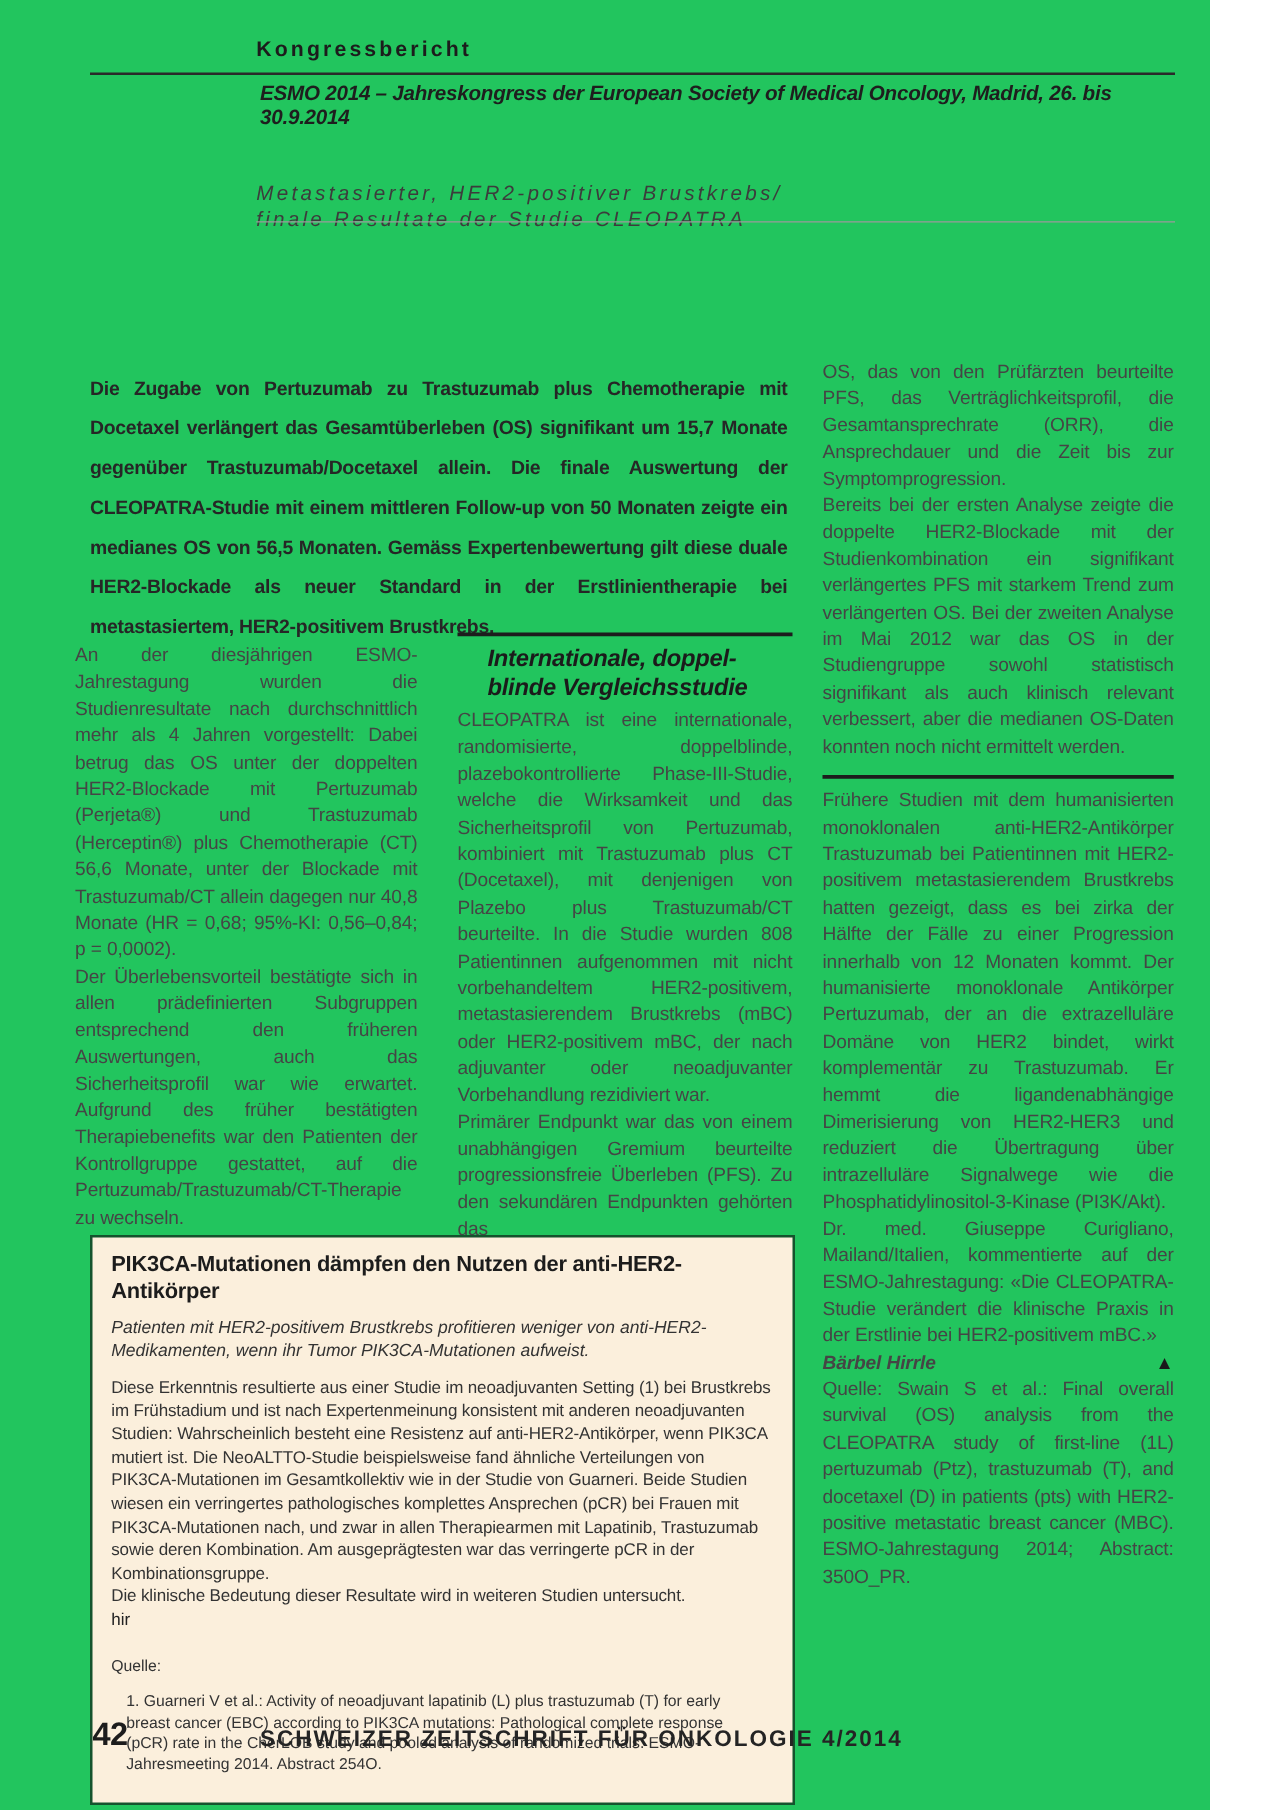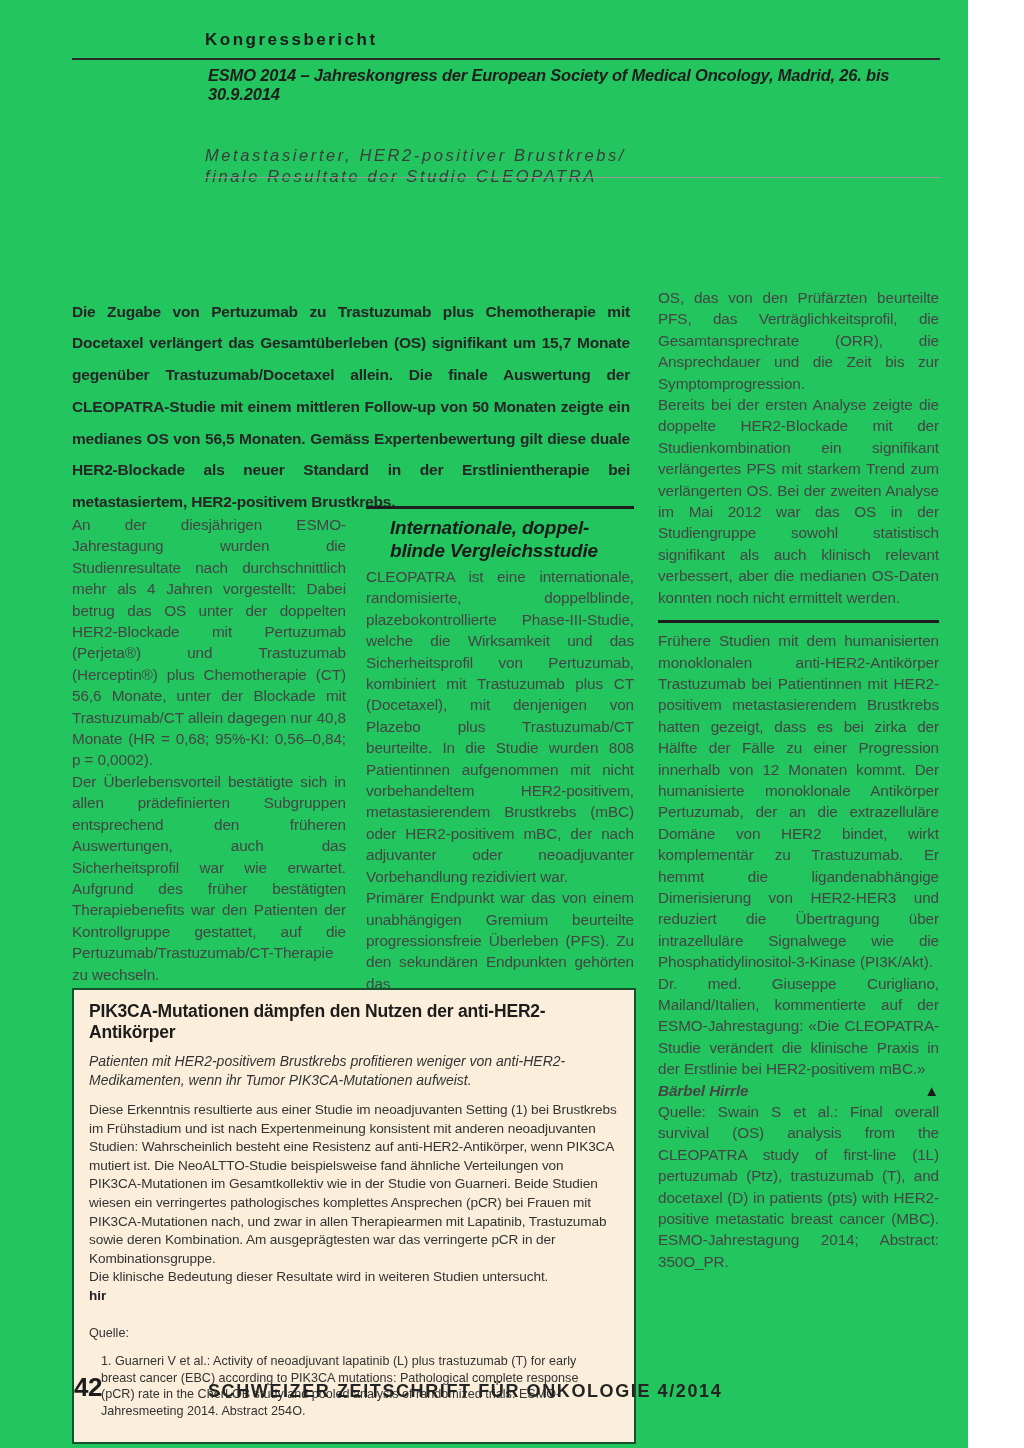--- a/index.html
+++ b/index.html
@@ -46,21 +46,21 @@
   .lead{
     position:absolute;left:72px;top:280px;width:558px;
     font-size:15.5px;font-weight:700;letter-spacing:-0.2px;
     line-height:31.8px;text-align:justify;color:#262626;
   }
   
   .bodytext p{
     margin:0;font-size:15.3px;line-height:21.4px;
     text-align:justify;color:#454545;letter-spacing:-0.1px;
   }
-  .col-left{position:absolute;left:72px;top:514px;width:274px;}
+  .col-left{position:absolute;left:60px;top:514px;width:274px;}
   .col-middle{position:absolute;left:366px;top:506px;width:268px;}
   .col-right{position:absolute;left:658px;top:287px;width:281px;}
   .sect-rule{height:3px;background:#1d1d1d;margin:0 0 7px 0;}
   .sect-heading{
     margin:0 0 4px 0;padding-left:24px;
     font-size:19px;font-weight:700;font-style:italic;
     line-height:23px;color:#1b1b1b;letter-spacing:-0.2px;
   }
   .sect-heading span{display:block;}
   .col-right .sect{margin-top:12px;}
@@ -85,21 +85,21 @@
   }
   .box-title{
     margin:0 0 9px 0;font-size:17.5px;font-weight:700;
     letter-spacing:-0.2px;color:#1c1c1c;
   }
   .box-intro{
     margin:0 0 11px 0;font-size:14px;font-style:italic;
     line-height:19px;color:#333333;
   }
   .box-body{margin:0;font-size:13.6px;line-height:18.6px;color:#333333;letter-spacing:-0.1px;}
-  .box-sig{margin:0;font-size:13.6px;line-height:18.6px;font-weight:700;color:#222222;}
+  .box-sig{margin:0;font-size:13.6px;line-height:18.6px;font-weight:400;color:#222222;}
   .box-source-label{margin:19px 0 0 0;font-size:12.6px;line-height:16.6px;color:#333333;}
   .box-reference{margin:12px;font-size:12.6px;line-height:16.6px;color:#333333;}
   
   .page-number{
     position:absolute;left:74px;top:1372px;
     font-size:26px;font-weight:700;color:#1c1c1c;letter-spacing:-0.5px;
   }
   .journal-title{
     position:absolute;left:208px;top:1381px;
     font-size:18px;font-weight:700;letter-spacing:1.6px;color:#242424;

